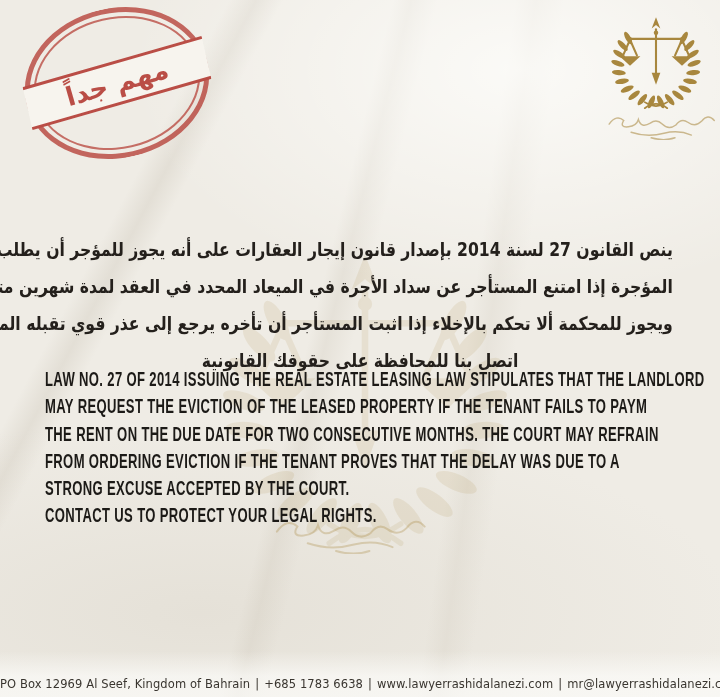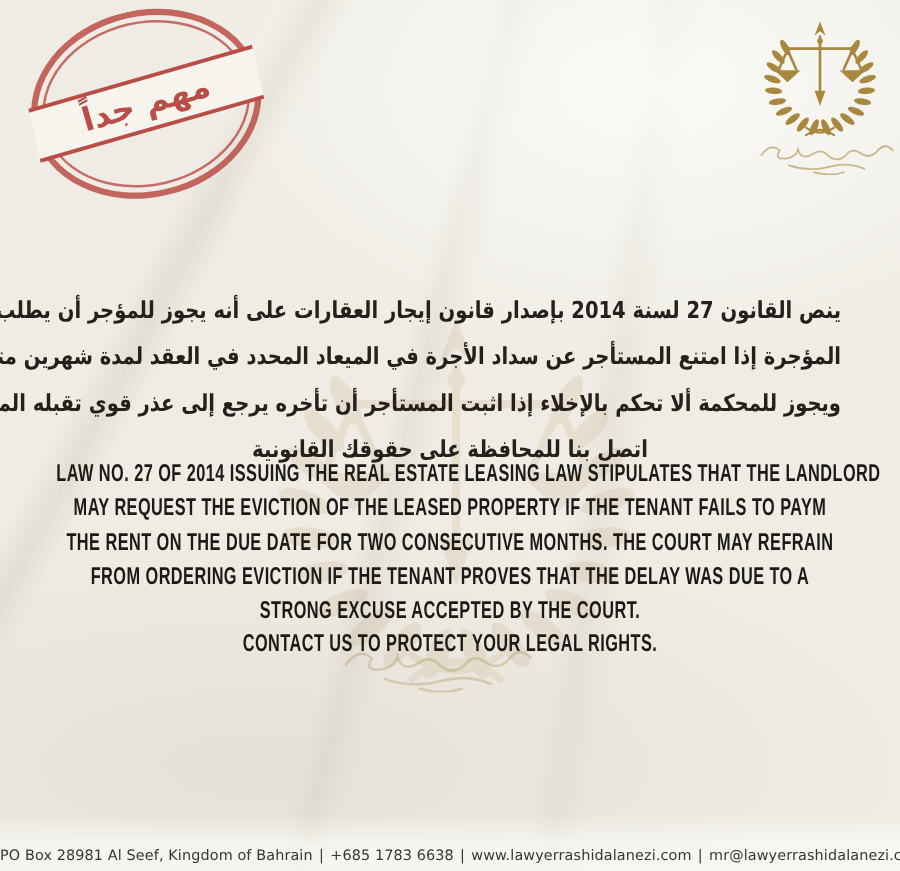--- a/index.html
+++ b/index.html
@@ -43,21 +43,21 @@
     color:var(--gold);opacity:.12;pointer-events:none;}
   .watermark svg{width:100%;height:100%;}
   .watermark-callig{position:absolute;left:264px;top:512px;width:180px;height:42px;
     color:var(--gold);opacity:.30;pointer-events:none;}
   .watermark-callig svg{width:100%;height:100%;}
   
   .ar-block{position:absolute;left:20px;top:231px;width:680px;direction:rtl;text-align:center;color:var(--ink);}
   .ar-line{white-space:nowrap;line-height:37px;font-size:17px;font-weight:bold;
     font-family:"DejaVu Sans",sans-serif;transform:scale(.92,1.1);transform-origin:50% 50%;}
   
-  .en-block{position:absolute;left:10px;top:367px;width:700px;text-align:center;color:#1c1a17;}
+  .en-block{position:absolute;left:10px;top:367px;width:700px;text-align:left;color:#1c1a17;}
   .en-line{white-space:nowrap;line-height:27.3px;font-size:14.5px;font-weight:bold;
     letter-spacing:.4px;font-family:"Liberation Sans",sans-serif;
     transform:scale(.9,1.34);transform-origin:50% 50%;}
   
   .footer-strip{position:absolute;left:0;right:0;bottom:0;height:46px;
     background:linear-gradient(to bottom, rgba(255,255,255,0), rgba(253,253,251,.65) 55%);}
   .footer{position:absolute;left:0;right:0;bottom:6px;text-align:center;
     font-size:11.5px;color:var(--footer-ink);font-family:"DejaVu Sans",sans-serif;
     letter-spacing:.1px;white-space:nowrap;}
   .footer .sep{margin:0 5px;}
@@ -159,16 +159,16 @@
     <div class="en-line">LAW NO. 27 OF 2014 ISSUING THE REAL ESTATE LEASING LAW STIPULATES THAT THE LANDLORD</div>
     <div class="en-line">MAY REQUEST THE EVICTION OF THE LEASED PROPERTY IF THE TENANT FAILS TO PAYM</div>
     <div class="en-line">THE RENT ON THE DUE DATE FOR TWO CONSECUTIVE MONTHS. THE COURT MAY REFRAIN</div>
     <div class="en-line">FROM ORDERING EVICTION IF THE TENANT PROVES THAT THE DELAY WAS DUE TO A</div>
     <div class="en-line">STRONG EXCUSE ACCEPTED BY THE COURT.</div>
     <div class="en-line">CONTACT US TO PROTECT YOUR LEGAL RIGHTS.</div>
   </div>
 
   <div class="footer-strip"></div>
   <div class="footer">
-    <span>PO Box 28981 Al Seef, Kingdom of Bahrain</span><span class="sep">|</span><span>+685 1783 6638</span><span class="sep">|</span><span>www.lawyerrashidalanezi.com</span><span class="sep">|</span><span>mr@lawyerrashidalanezi.com</span>
+    <span>PO Box 12969 Al Seef, Kingdom of Bahrain</span><span class="sep">|</span><span>+685 1783 6638</span><span class="sep">|</span><span>www.lawyerrashidalanezi.com</span><span class="sep">|</span><span>mr@lawyerrashidalanezi.com</span>
   </div>
 
 </div>
 
 </body></html>

